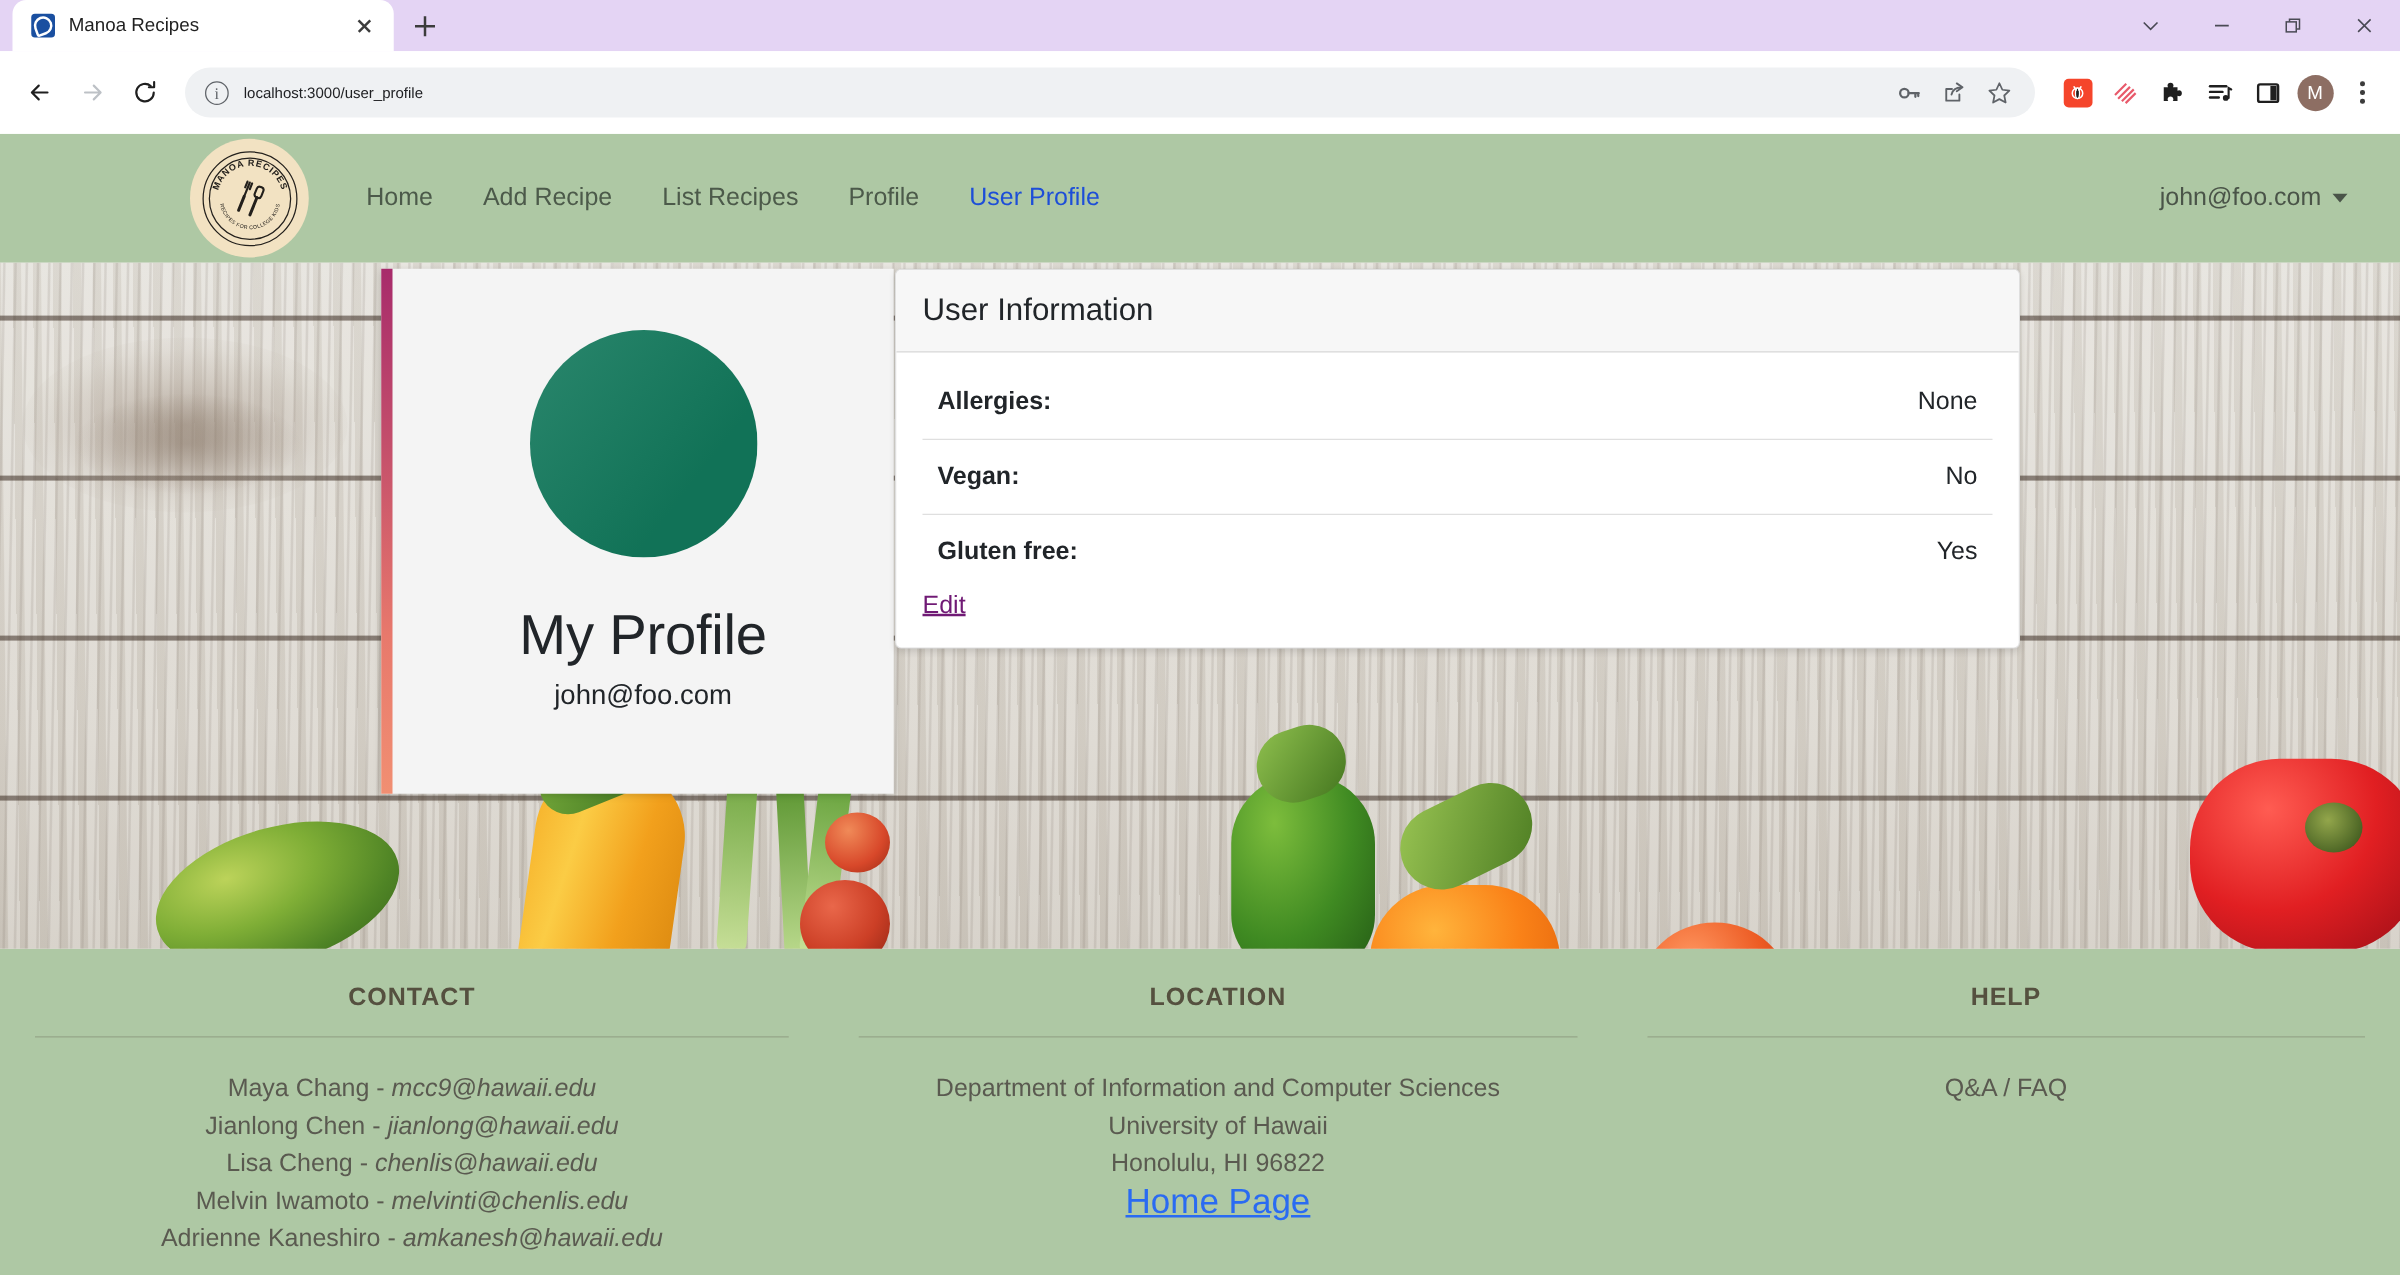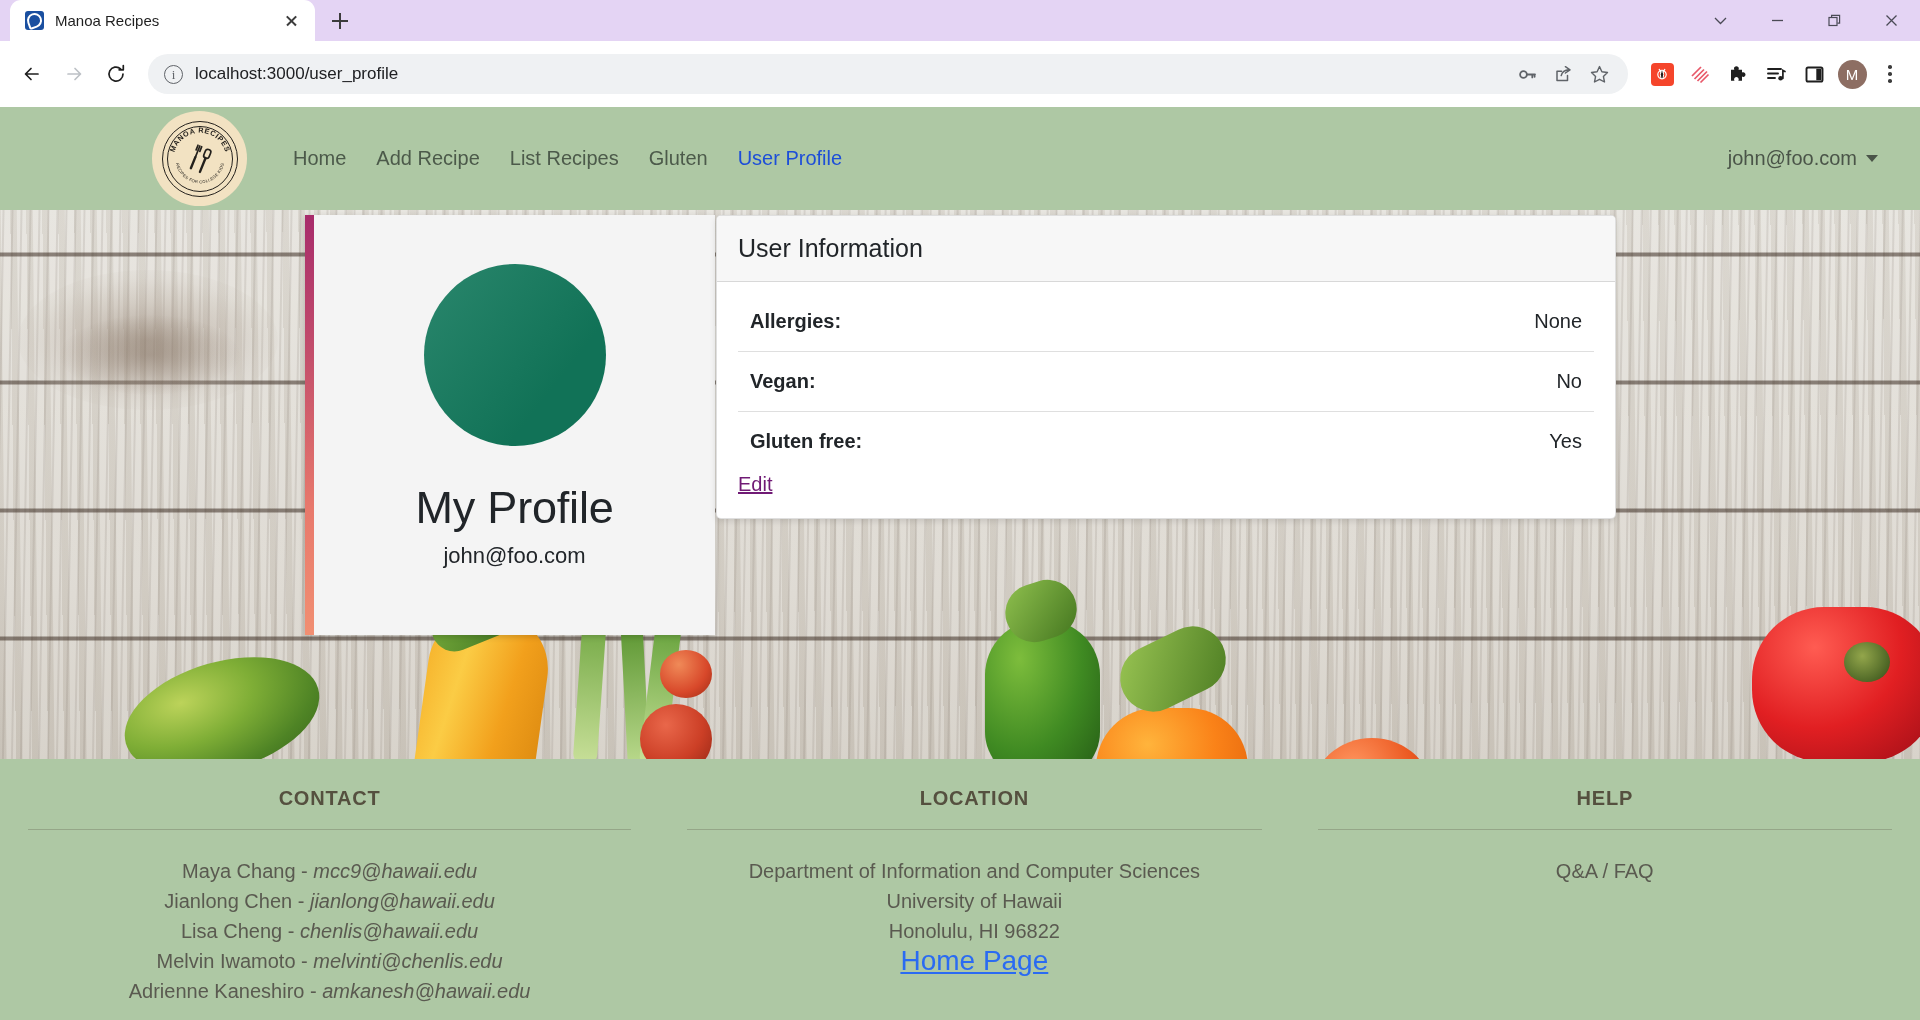--- a/index.html
+++ b/index.html
@@ -85,21 +85,21 @@
     display: flex; align-items: center; padding: 0 12px 0 16px;
     margin: 0 8px 0 10px; position: relative; gap: 12px;
   }
   .omni-info {
     width: 19px; height: 19px; border-radius: 50%;
     border: 1.6px solid #5f6368; flex: none;
     display: flex; align-items: center; justify-content: center;
     font-size: 13px; color: #5f6368; font-family: "Liberation Serif", serif;
     line-height: 1;
   }
-  .omni-url { flex: 1; font-size: 17px; color: #202124; }
+  .omni-url { flex: 1; font-size: 12px; color: #202124; }
   .omni-actions { display: flex; align-items: center; gap: 2px; }
   .omni-icon { width: 34px; height: 34px; display: flex; align-items: center; justify-content: center; }
 
   .ext-icons { display: flex; align-items: center; gap: 2px; padding-left: 6px; }
   .ext { width: 36px; height: 36px; display: flex; align-items: center; justify-content: center; flex: none; }
   .ext-honey {
     width: 23px; height: 23px; background: #f5452b; border-radius: 4px;
     display: flex; align-items: center; justify-content: center;
   }
   .avatar-m {
@@ -133,21 +133,21 @@
     border: 1.6px solid #23201c; position: relative;
     display: flex; align-items: center; justify-content: center;
   }
   .logo-ring::before {
     content: ""; position: absolute; left: 4px; top: 4px; right: 4px; bottom: 4px;
     border: 1.2px solid #23201c; border-radius: 50%;
   }
   .logo-utensils { position: relative; width: 30px; height: 34px; }
   .logo-arc { position: absolute; inset: 0; }
 
-  .navlinks { display: flex; align-items: center; gap: 2px; margin-left: 32px; }
+  .navlinks { display: flex; align-items: center; gap: 12px; margin-left: 32px; }
   .navlink {
     font-size: 20px; color: #4c5a4a; padding: 0 14px;
     white-space: nowrap;
   }
   .navlink.active { color: #1d4ed8; }
   .nav-spacer { flex: 1; }
   .nav-user {
     font-size: 20px; color: #4a5448; display: flex; align-items: center; gap: 9px;
     white-space: nowrap;
   }
@@ -421,21 +421,21 @@
               </g>
             </svg>
           </span>
         </div>
       </div>
 
       <div class="navlinks">
         <a class="navlink">Home</a>
         <a class="navlink">Add Recipe</a>
         <a class="navlink">List Recipes</a>
-        <a class="navlink">Gluten</a>
+        <a class="navlink">Profile</a>
         <a class="navlink active">User Profile</a>
       </div>
 
       <div class="nav-spacer"></div>
 
       <div class="nav-user">
         <span>john@foo.com</span>
         <span class="caret-down"></span>
       </div>
     </div>

